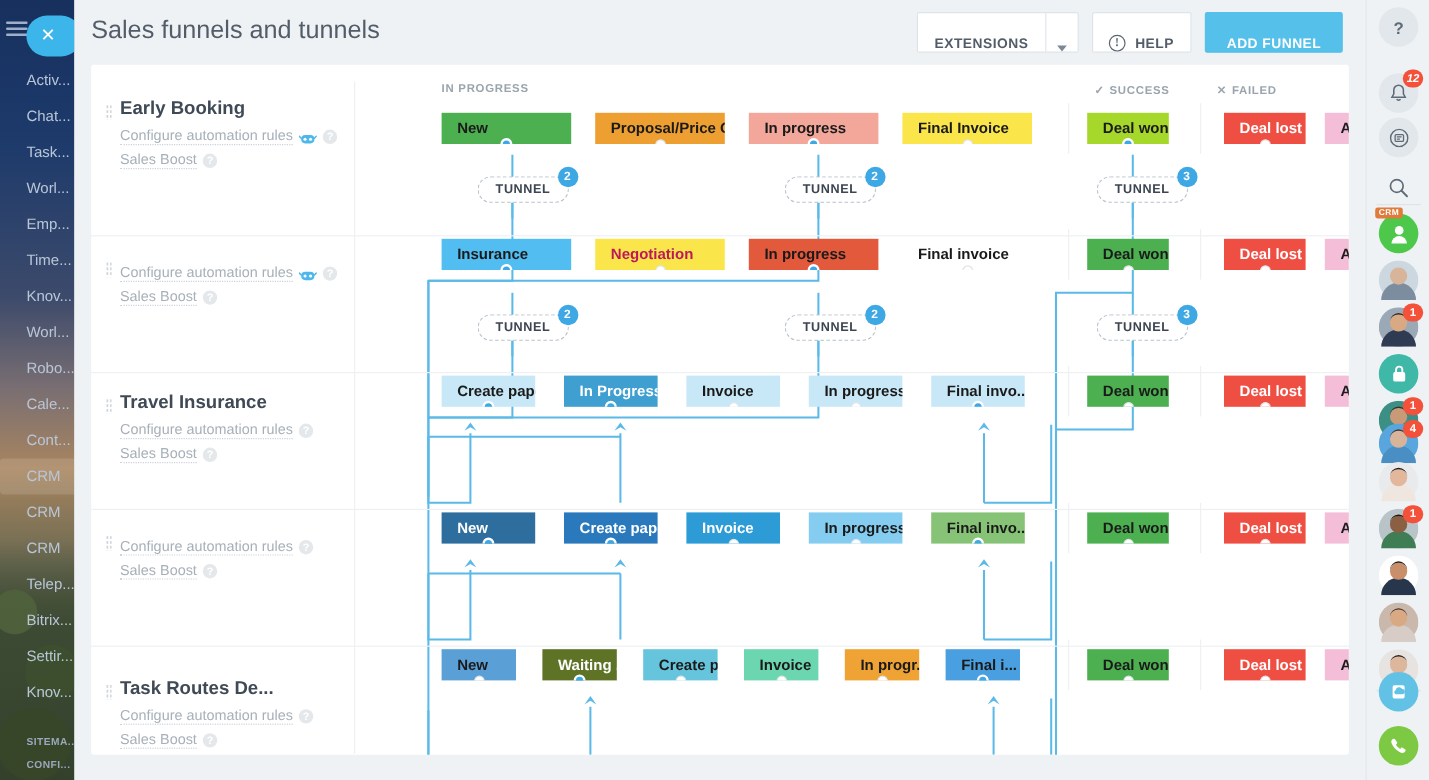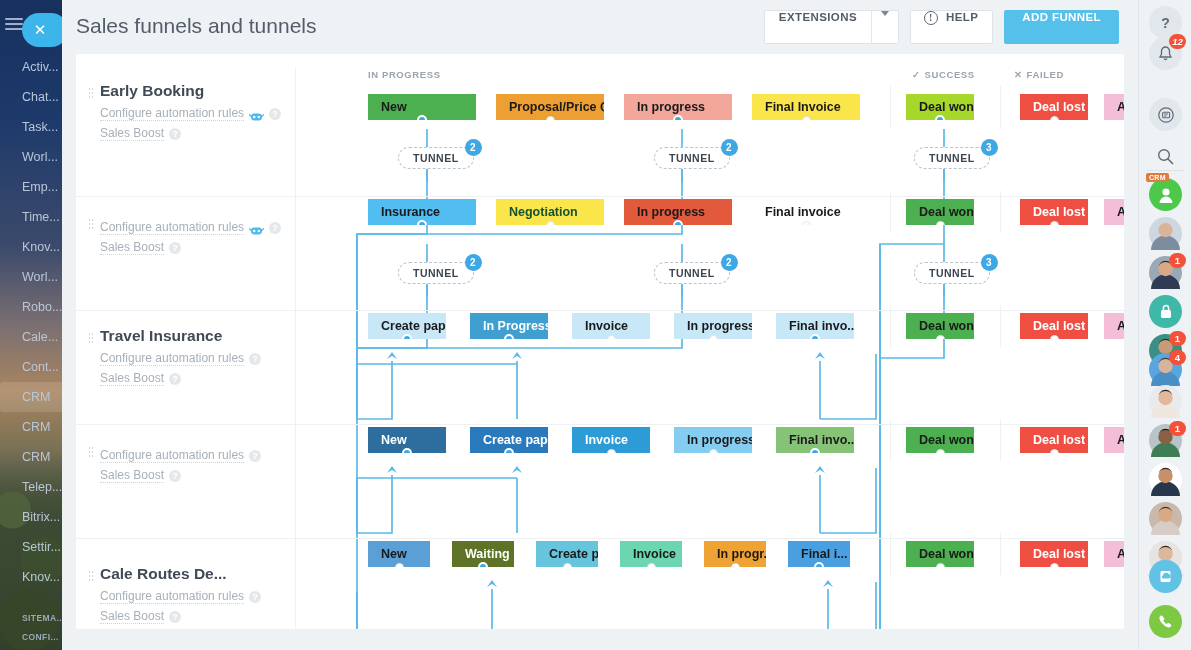--- a/index.html
+++ b/index.html
@@ -48,21 +48,21 @@
 
   
   #page { position:absolute; left:62px; top:0; width:1076px; height:650px; background:#eef2f4;}
   #header{ height:54px; position:relative; }
   #page-title{
     position:absolute; left:14px; top:14px; font-size:21px; color:#535c69; font-weight:400;
   }
   .hdr-right{ position:absolute; right:19px; top:10px; display:flex; align-items:center; gap:11px;}
   .btn{
     height:34px; background:#fff; border:1px solid #dfe4e8; border-radius:2px;
-    display:flex; align-items:flex-start; font-size:11.5px; font-weight:bold; color:#535c69;
+    display:flex; align-items:flex-end; font-size:11.5px; font-weight:bold; color:#535c69;
     letter-spacing:.4px; cursor:pointer;
   }
   .btn .lbl{ padding:0 14px; }
   .btn .divider{ width:1px; align-self:stretch; background:#e3e7ea; }
   .btn .caret{ width:26px; display:flex; align-items:center; justify-content:center;}
   .caret-glyph{ width:0;height:0;border-left:4px solid transparent;border-right:4px solid transparent;border-top:5px solid #7b8794;}
   .btn.help .lbl{ padding:0 14px 0 8px;}
   .icon-circle-i{
     width:14px;height:14px;border:1.5px solid #5b6572;border-radius:50%;
     font-size:10px;line-height:12px;text-align:center;font-weight:bold;color:#5b6572;
@@ -323,21 +323,21 @@
               <div class="sub-row">
                 <span class="sub-link">Sales Boost</span>
                 <span class="q-mark">?</span>
               </div>
             </div>
           </div>
         </div>
         <div class="row" style="top: 485px; height: 90px; border-bottom: none;">
           <div class="row-left" style="top: 26px;">
             <span class="drag-dots"></span>
-            <div class="funnel-name">Cale Routes De...</div>
+            <div class="funnel-name">Task Routes De...</div>
             <div class="sub-wrap">
               <div class="sub-row">
                 <span class="sub-link">Configure automation rules</span>
                 <span class="q-mark">?</span>
               </div>
               <div class="sub-row">
                 <span class="sub-link">Sales Boost</span>
                 <span class="q-mark">?</span>
               </div>
             </div>
@@ -358,21 +358,21 @@
         <div class="col-head" style="left: 836px; top: 15px;"><span style="margin-right:4px;color:#9aa4ad">✓</span>SUCCESS</div>
         <div class="col-head" style="left: 938px; top: 15px;"><span style="margin-right:4px;color:#9aa4ad">✕</span>FAILED</div>
         <div class="stage" style="left: 292px; top: 40px; width: 108px; background: rgb(76, 175, 80); color: rgb(26, 26, 26);"><span style="color: rgb(26, 26, 26);">New</span><span class="dot-solid" style="left: 49px;"></span></div>
         <div class="stage" style="left: 420px; top: 40px; width: 108px; background: rgb(237, 160, 49); color: rgb(26, 26, 26);"><span style="color: rgb(26, 26, 26);">Proposal/Price Q...</span><span class="dot-hollow" style="left: 49.5px;"></span></div>
         <div class="stage" style="left: 548px; top: 40px; width: 108px; background: rgb(243, 167, 154); color: rgb(26, 26, 26);"><span style="color: rgb(26, 26, 26);">In progress</span><span class="dot-solid" style="left: 49px;"></span></div>
         <div class="stage" style="left: 676px; top: 40px; width: 108px; background: rgb(250, 230, 75); color: rgb(26, 26, 26);"><span style="color: rgb(26, 26, 26);">Final Invoice</span><span class="dot-hollow" style="left: 49.5px;"></span></div>
         <div class="stage" style="left: 830px; top: 40px; width: 68px; background: rgb(165, 216, 42); color: rgb(26, 26, 26);"><span style="color: rgb(26, 26, 26);">Deal won</span><span class="dot-solid" style="left: 29px;"></span></div>
         <div class="stage" style="left: 944px; top: 40px; width: 68px; background: rgb(239, 79, 67); color: rgb(255, 255, 255);"><span style="color: rgb(255, 255, 255);">Deal lost</span><span class="dot-hollow" style="left: 29.5px;"></span></div>
         <div class="stage" style="left: 1028px; top: 40px; width: 58px; background: rgb(244, 190, 217); color: rgb(26, 26, 26);"><span style="color: rgb(26, 26, 26);">Anal...</span></div>
         <div class="stage" style="left: 292px; top: 145px; width: 108px; background: rgb(82, 189, 240); color: rgb(26, 26, 26);"><span style="color: rgb(26, 26, 26);">Insurance</span><span class="dot-solid" style="left: 49px;"></span></div>
-        <div class="stage" style="left: 420px; top: 145px; width: 108px; background: rgb(250, 230, 75); color: rgb(26, 26, 26);"><span style="color: #14532d;">Negotiation</span><span class="dot-hollow" style="left: 49.5px;"></span></div>
+        <div class="stage" style="left: 420px; top: 145px; width: 108px; background: rgb(250, 230, 75); color: rgb(26, 26, 26);"><span style="color: #be185d;">Negotiation</span><span class="dot-hollow" style="left: 49.5px;"></span></div>
         <div class="stage" style="left: 548px; top: 145px; width: 108px; background: rgb(226, 89, 60); color: rgb(26, 26, 26);"><span style="color: rgb(26, 26, 26);">In progress</span><span class="dot-solid" style="left: 49px;"></span></div>
         <div class="stage" style="left: 676px; top: 145px; width: 108px; color: rgb(26, 26, 26);"><span style="color: rgb(26, 26, 26);">Final invoice</span><span class="dot-hollow" style="left: 49.5px;"></span></div>
         <div class="stage" style="left: 830px; top: 145px; width: 68px; background: rgb(76, 176, 80); color: rgb(26, 26, 26);"><span style="color: rgb(26, 26, 26);">Deal won</span><span class="dot-hollow" style="left: 29.5px;"></span></div>
         <div class="stage" style="left: 944px; top: 145px; width: 68px; background: rgb(239, 79, 67); color: rgb(255, 255, 255);"><span style="color: rgb(255, 255, 255);">Deal lost</span><span class="dot-hollow" style="left: 29.5px;"></span></div>
         <div class="stage" style="left: 1028px; top: 145px; width: 58px; background: rgb(244, 190, 217); color: rgb(26, 26, 26);"><span style="color: rgb(26, 26, 26);">Anal...</span></div>
         <div class="stage" style="left: 292px; top: 259px; width: 78px; background: rgb(200, 232, 248); color: rgb(26, 26, 26);"><span style="color: rgb(26, 26, 26);">Create pape...</span><span class="dot-solid" style="left: 34px;"></span></div>
         <div class="stage" style="left: 394px; top: 259px; width: 78px; background: rgb(62, 159, 208); color: rgb(255, 255, 255);"><span style="color: rgb(255, 255, 255);">In Progress</span><span class="dot-solid" style="left: 34px;"></span></div>
         <div class="stage" style="left: 496px; top: 259px; width: 78px; background: rgb(200, 232, 248); color: rgb(26, 26, 26);"><span style="color: rgb(26, 26, 26);">Invoice</span><span class="dot-hollow" style="left: 34.5px;"></span></div>
         <div class="stage" style="left: 598px; top: 259px; width: 78px; background: rgb(200, 232, 248); color: rgb(26, 26, 26);"><span style="color: rgb(26, 26, 26);">In progress</span><span class="dot-hollow" style="left: 34.5px;"></span></div>
         <div class="stage" style="left: 700px; top: 259px; width: 78px; background: rgb(200, 232, 248); color: rgb(26, 26, 26);"><span style="color: rgb(26, 26, 26);">Final invo...</span><span class="dot-solid" style="left: 34px;"></span></div>
@@ -403,21 +403,21 @@
         <div class="tunnel" style="left: 578px; top: 208px;"><span>TUNNEL</span><span class="badge">2</span></div>
         <div class="tunnel" style="left: 838px; top: 208px;"><span>TUNNEL</span><span class="badge">3</span></div>
       </div>
   </div>
 </div>
 
 <div id="rail">
     <div class="rail-item rail-btn" style="top: 6px;">
       <span class="rail-glyph">?</span>
     </div>
-    <div class="rail-item rail-btn" style="top: 37px; font-style: italic;">
+    <div class="rail-item rail-btn" style="top: 61px; font-style: italic;">
       <span class="rail-glyph">
         <svg width="15" height="16" viewBox="0 0 15 16">
           <path d="M7.5 1a4 4 0 0 0-4 4v3.2L2 11h11L11.5 8.2V5a4 4 0 0 0-4-4z" fill="none" stroke="#5f6c78" stroke-width="1.3"></path>
           <path d="M6 12.5a1.6 1.6 0 0 0 3 0" fill="none" stroke="#5f6c78" stroke-width="1.3"></path>
         </svg>
       </span>
       <span class="rail-badge">12</span>
     </div>
     <div class="rail-item rail-btn" style="top: 98px;">
       <span class="rail-glyph">

